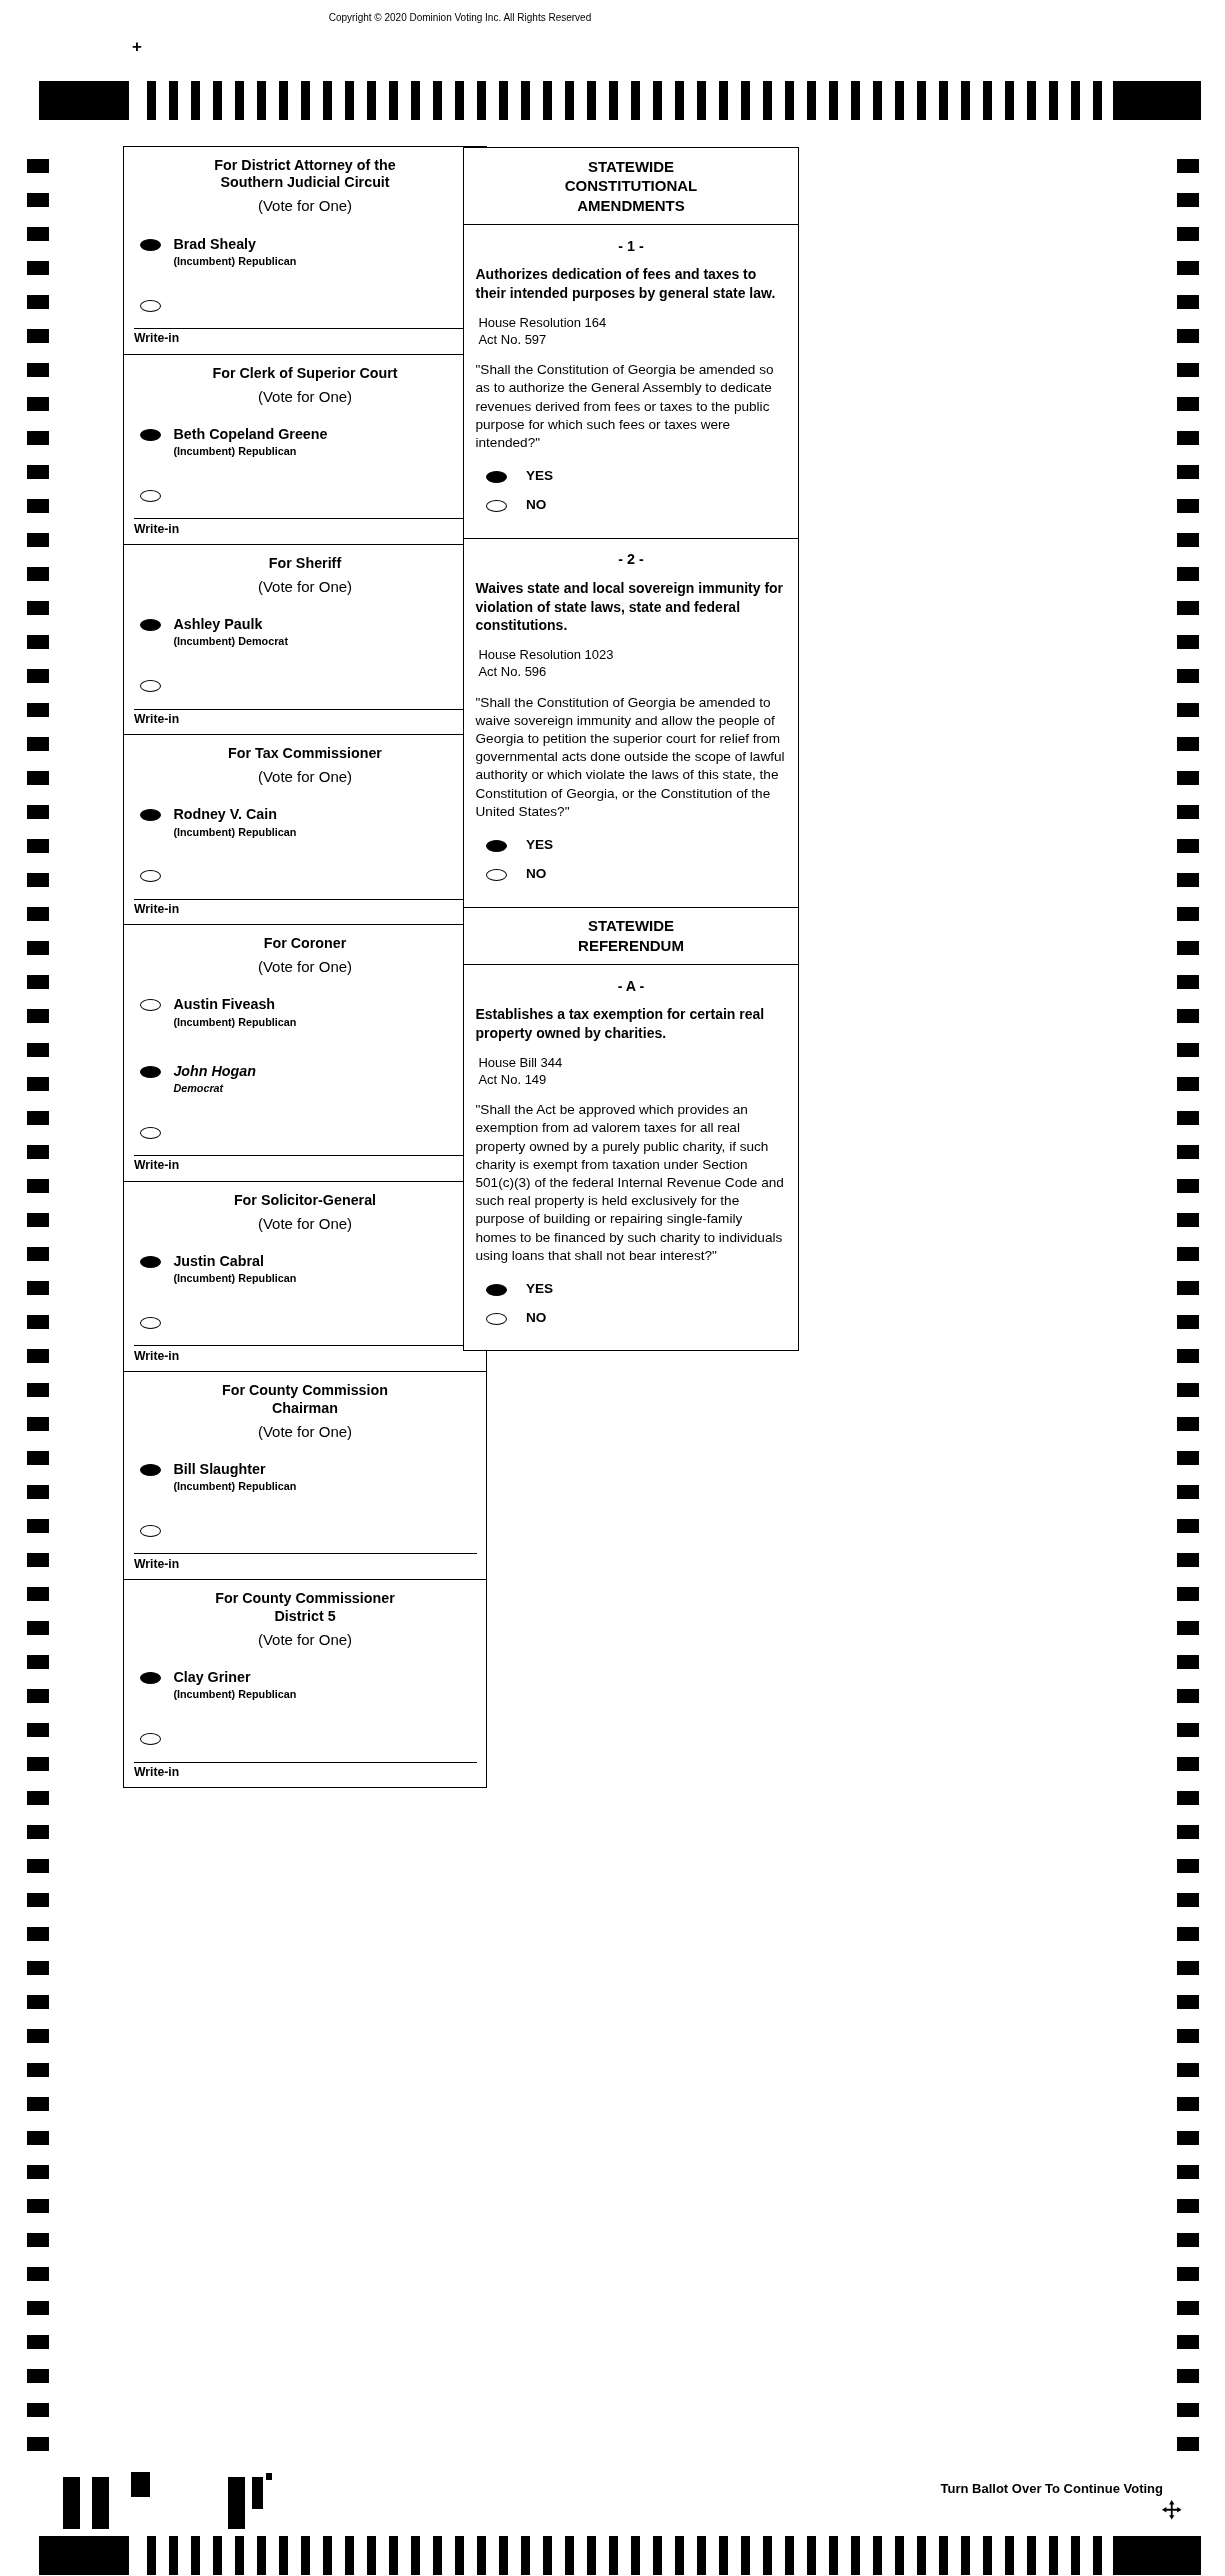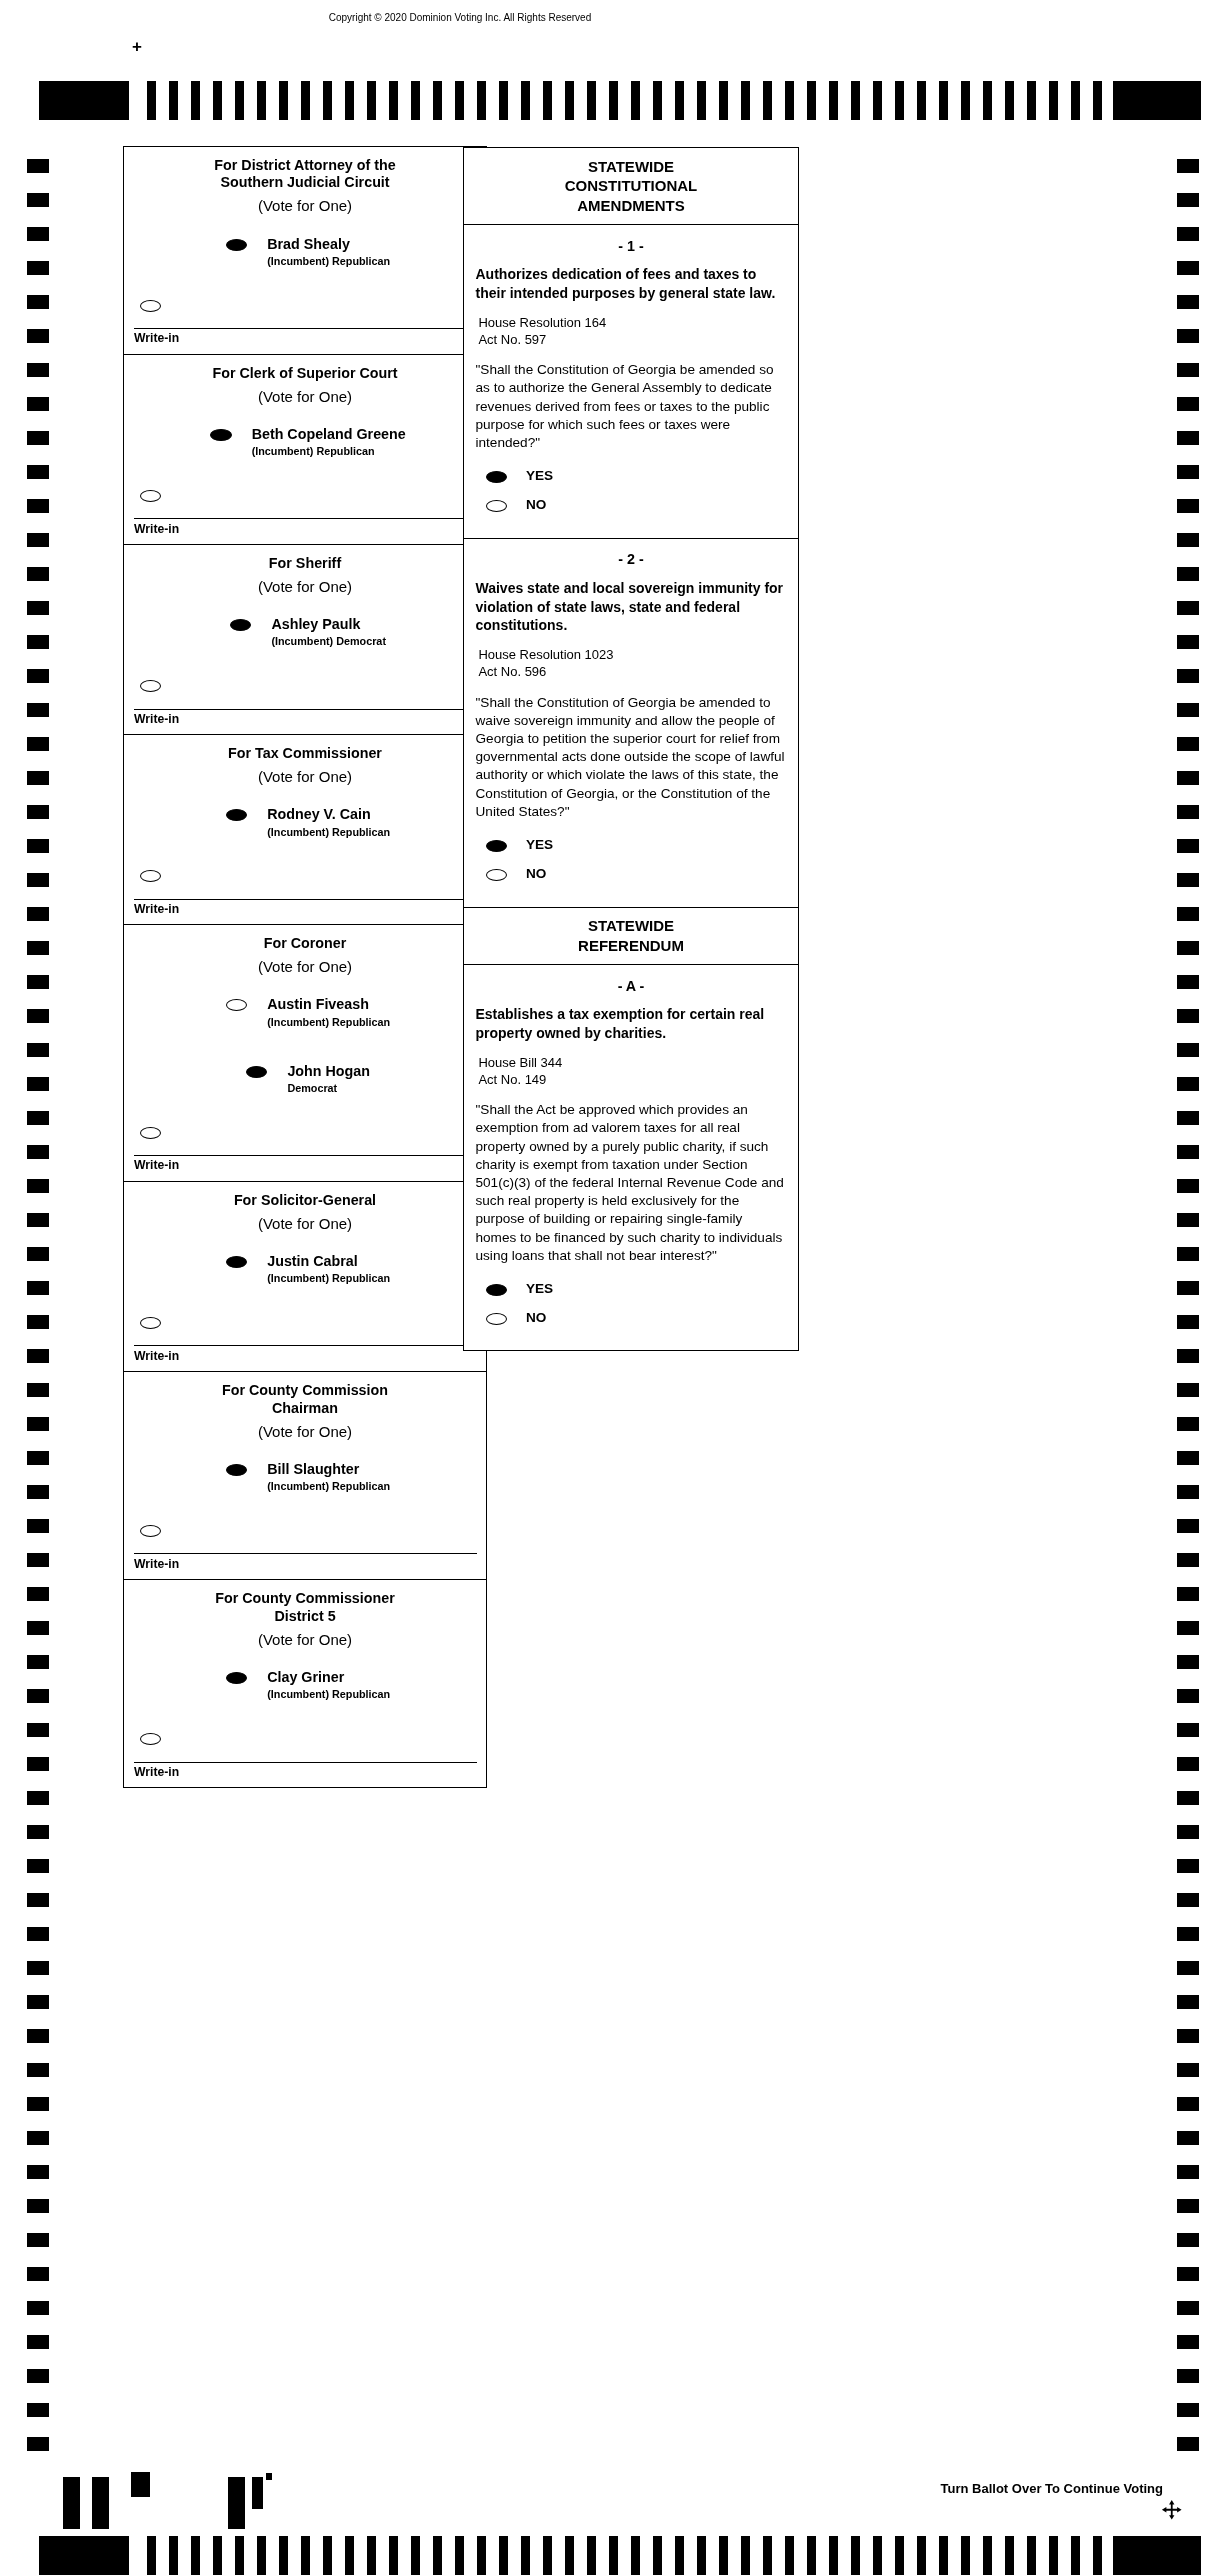--- a/index.html
+++ b/index.html
@@ -30,21 +30,21 @@
   .timing-side.ts-left  { left:27px; }
   .timing-side.ts-right { left:1177px; }
 
   
   .left-col  { position:absolute; left:123px; top:147px; width:364px; }
   .contest { border:1.4px solid #000; margin-top:-1.4px; background:#fff; }
   .c-head  { padding:10px 5.7px 1.4px; text-align:center; }
   .c-title { margin:0 auto; max-width:229px; font-size:14.3px; font-weight:bold; line-height:1.25; }
   .c-vote  { font-size:15px; margin-top:5px; }
   .c-cands { padding:20px 10px 0 16px; }
-  .cand    { display:flex; gap:20px; margin-bottom:11.5px; align-items:flex-start;justify-content:center; }
+  .cand    { display:flex; gap:12px; margin-bottom:11.5px; align-items:flex-start; }
   .bubble  {
     flex:0 0 auto; display:inline-block; width:19.4px; height:10px;
     border:1.4px solid #000; border-radius:50%; background:#fff; margin-top:2.9px;
   }
   .bubble.filled { background:#000; }
   .cand-name   { display:block; font-size:14.3px; font-weight:bold; line-height:1.2; }
   .cand-detail { display:block; font-size:10.8px; font-weight:bold; margin-top:2.2px; }
   .empty-row   { margin-top:30px; }
   .writein {
     margin:14.3px 8.6px 0 10px; border-top:1.4px solid #000; padding:2.2px 0 8.6px;
@@ -189,21 +189,21 @@
         <div class="c-vote">(Vote for One)</div>
       </header>
       <div class="c-cands">
         <div class="cand">
           <span class="bubble"></span>
           <span>
             <span class="cand-name">Austin Fiveash</span>
             <span class="cand-detail">(Incumbent) Republican</span>
           </span>
         </div>
-        <div class="cand" style="margin-top:35px;">
+        <div class="cand" style="margin-top:35px;font-style:italic;">
           <span class="bubble filled"></span>
           <span>
             <span class="cand-name">John Hogan</span>
             <span class="cand-detail">Democrat</span>
           </span>
         </div>
         <div class="empty-row">
           <span class="bubble"></span>
         </div>
       </div>

